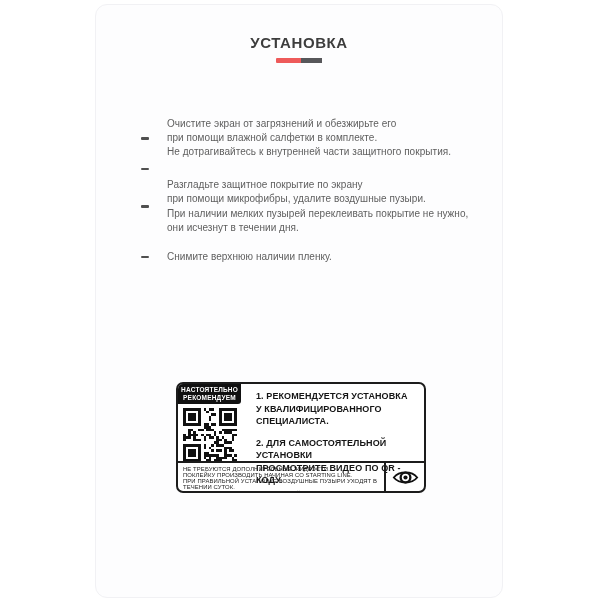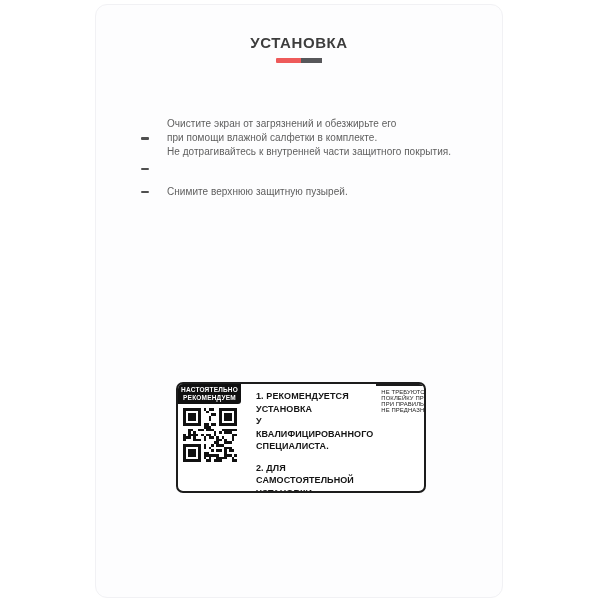--- a/index.html
+++ b/index.html
@@ -26,21 +26,21 @@
   .dash-wrap{width:26px;flex:none;display:flex;align-items:center;}
   .dash-mark{width:8px;height:2.5px;background:#4f4f4f;border-radius:1px;}
   .item-text{
     white-space:pre-line;font-size:10px;line-height:14.2px;
     color:#5e5e5e;letter-spacing:0.05px;
   }
 
   .rec-box{
     position:absolute;left:80px;top:377px;width:250px;height:111px;
     box-sizing:border-box;border:2px solid #1c1c1c;border-radius:7px;
-    background:#fff;display:flex;flex-direction:row;overflow:hidden;
+    background:#fff;display:flex;flex-direction:column;overflow:hidden;
   }
   .rec-top{flex:1;display:flex;min-height:0;}
   .rec-left{width:70px;flex:none;}
   .badge{
     width:63px;box-sizing:border-box;background:#111;color:#fff;
     font-size:6.5px;line-height:7.5px;font-weight:700;text-align:center;
     padding:2px 1px 2.5px 1px;letter-spacing:0.2px;white-space:pre-line;
     border-bottom-right-radius:3px;
   }
   .qr{width:54px;height:54px;margin:4px 0 0 5px;display:block;}
@@ -73,25 +73,34 @@
         </span>
       <span class="item-text">Очистите экран от загрязнений и обезжирьте его
 при помощи влажной салфетки в комплекте.
 Не дотрагивайтесь к внутренней части защитного покрытия.</span>
     </div>
     <div class="item">
       <span class="dash-wrap">
           <span class="dash-mark"></span>
         </span>
     </div>
+    <div class="item">
+      <span class="dash-wrap">
+          <span class="dash-mark"></span>
+        </span>
+      <span class="item-text">Разгладьте защитное покрытие по экрану
+при помощи микрофибры, удалите воздушные пузыри.
+При наличии мелких пузырей переклеивать покрытие не нужно,
+они исчезнут в течении дня.</span>
+    </div>
     <div class="item gap-before">
       <span class="dash-wrap">
           <span class="dash-mark"></span>
         </span>
-      <span class="item-text">Снимите верхнюю защитную пузырей.</span>
+      <span class="item-text">Снимите верхнюю наличии пленку.</span>
     </div>
   </div>
 
   <div class="rec-box">
     <div class="rec-top">
       <div class="rec-left">
         <div class="badge">НАСТОЯТЕЛЬНО
 РЕКОМЕНДУЕМ</div>
         <svg class="qr" viewBox="0 0 21 21" shape-rendering="crispEdges" aria-hidden="true">
             <g fill="#111">

